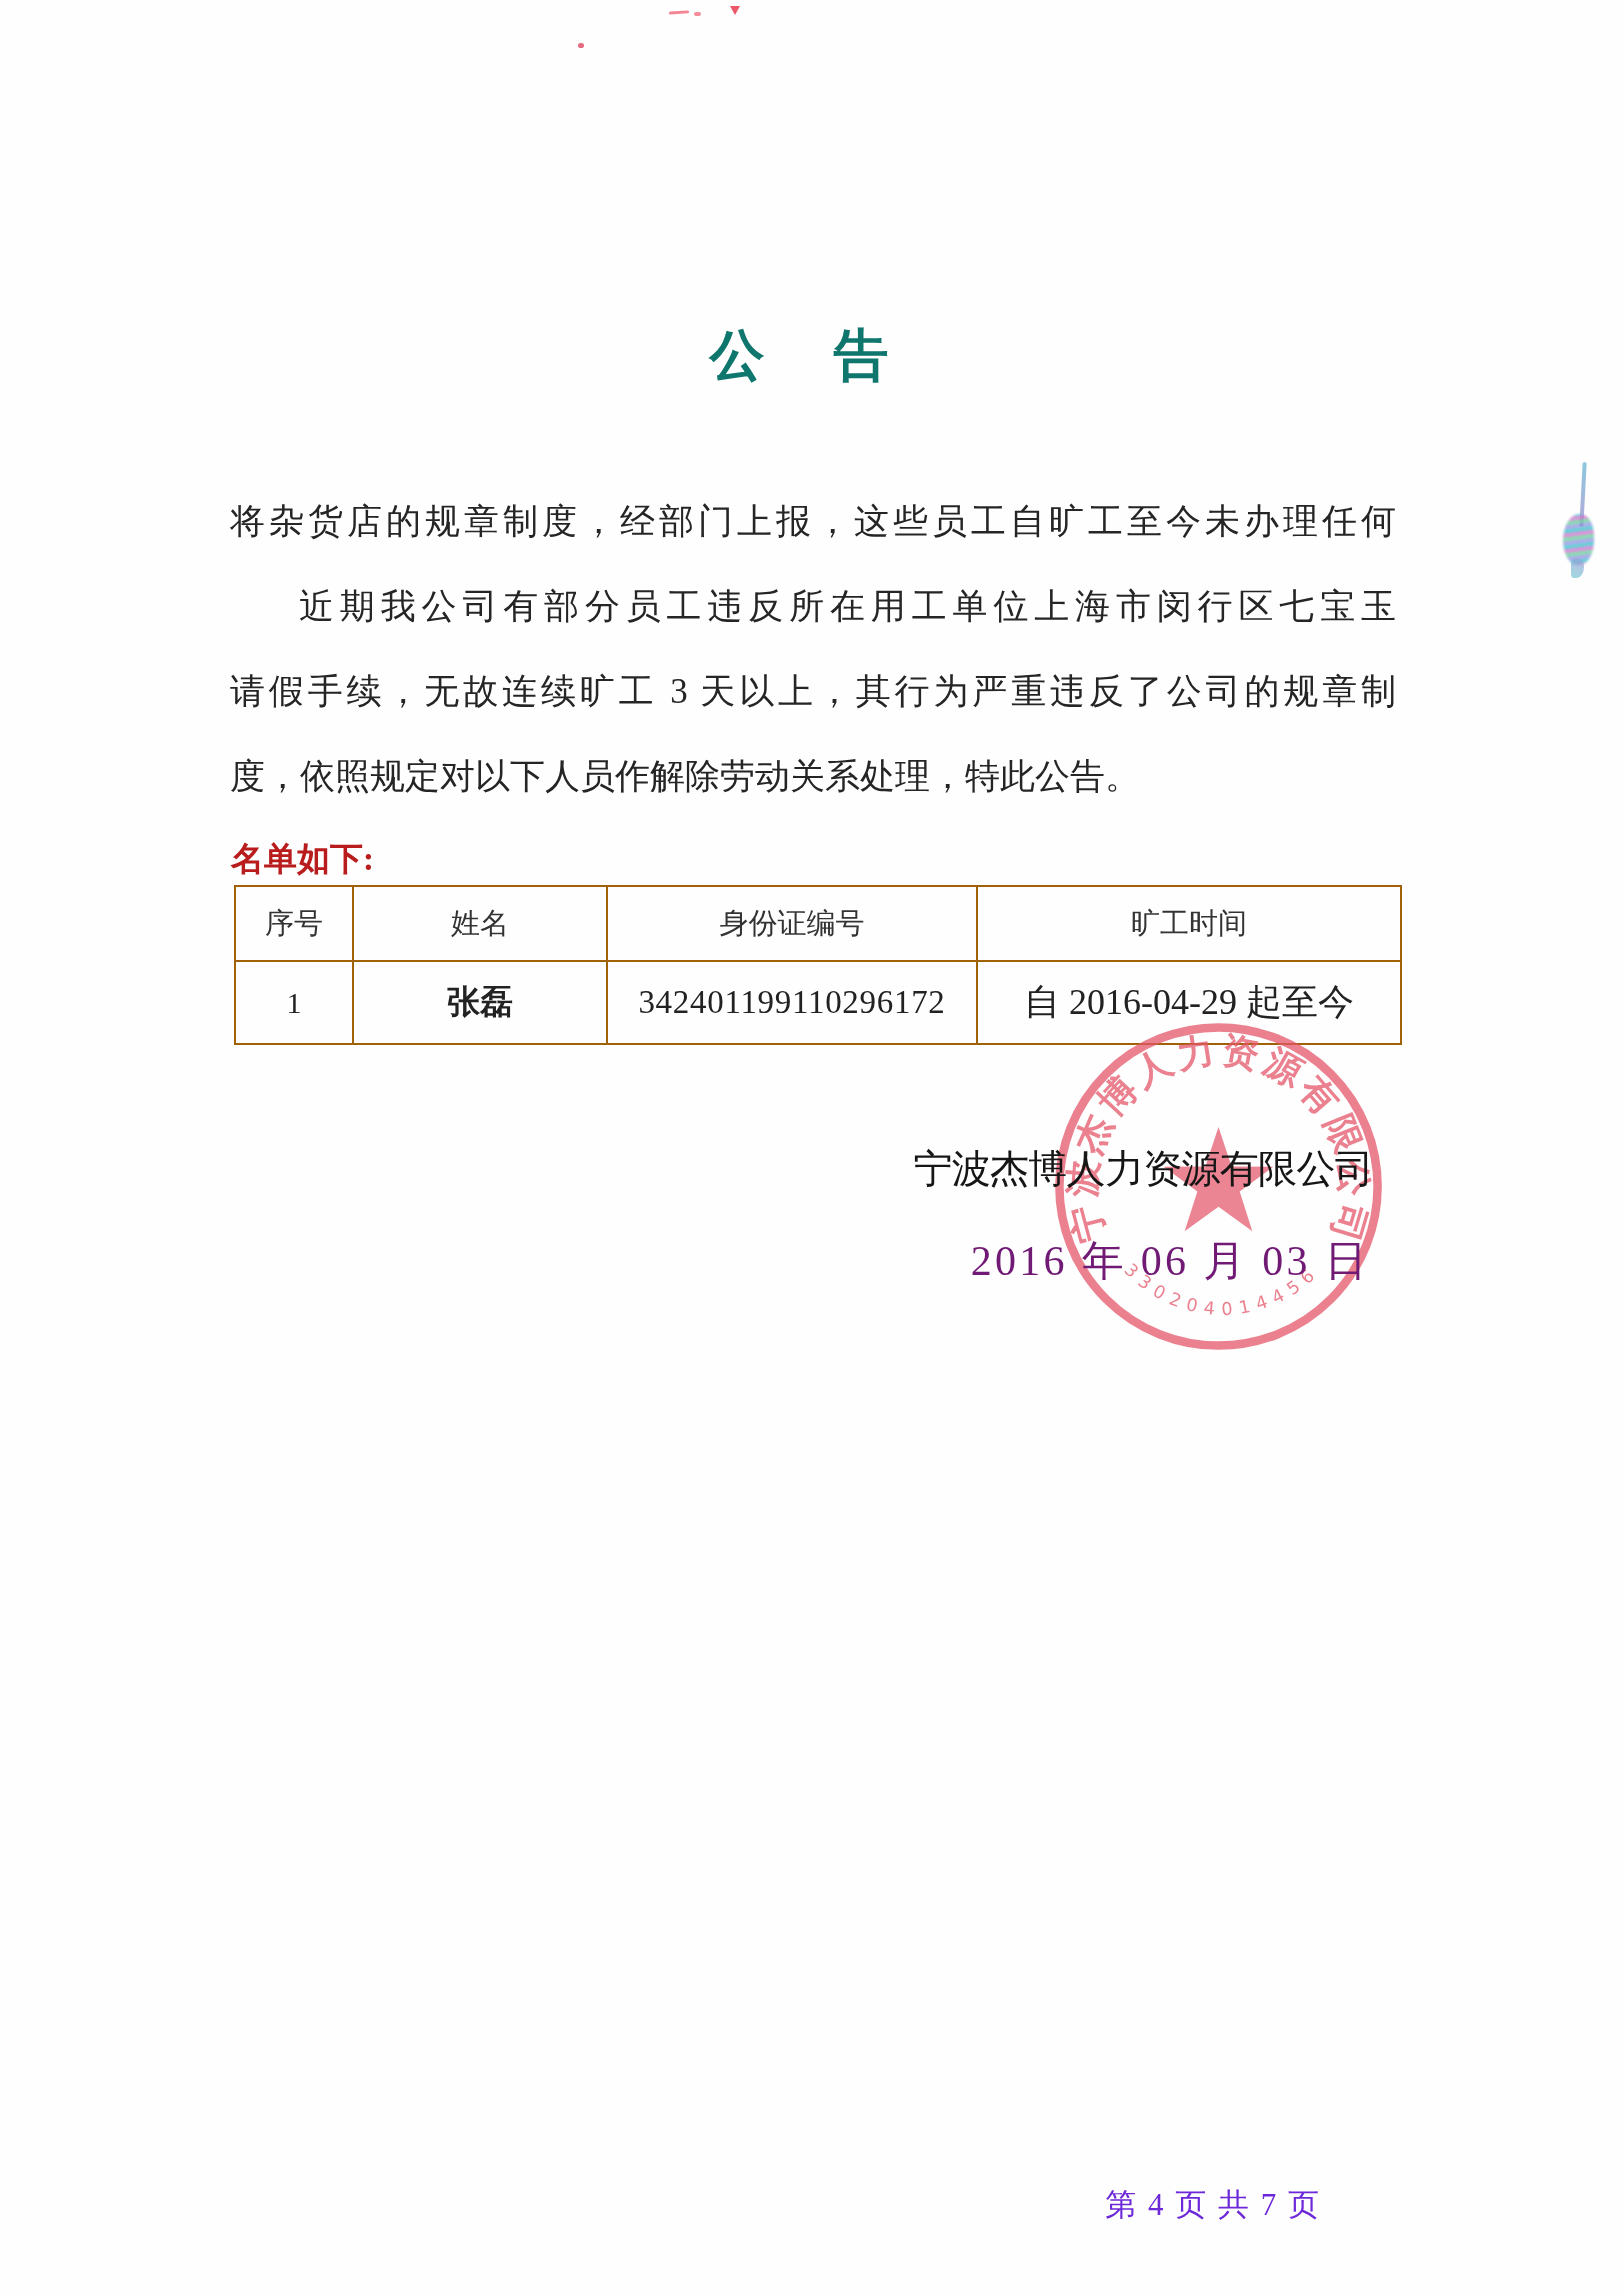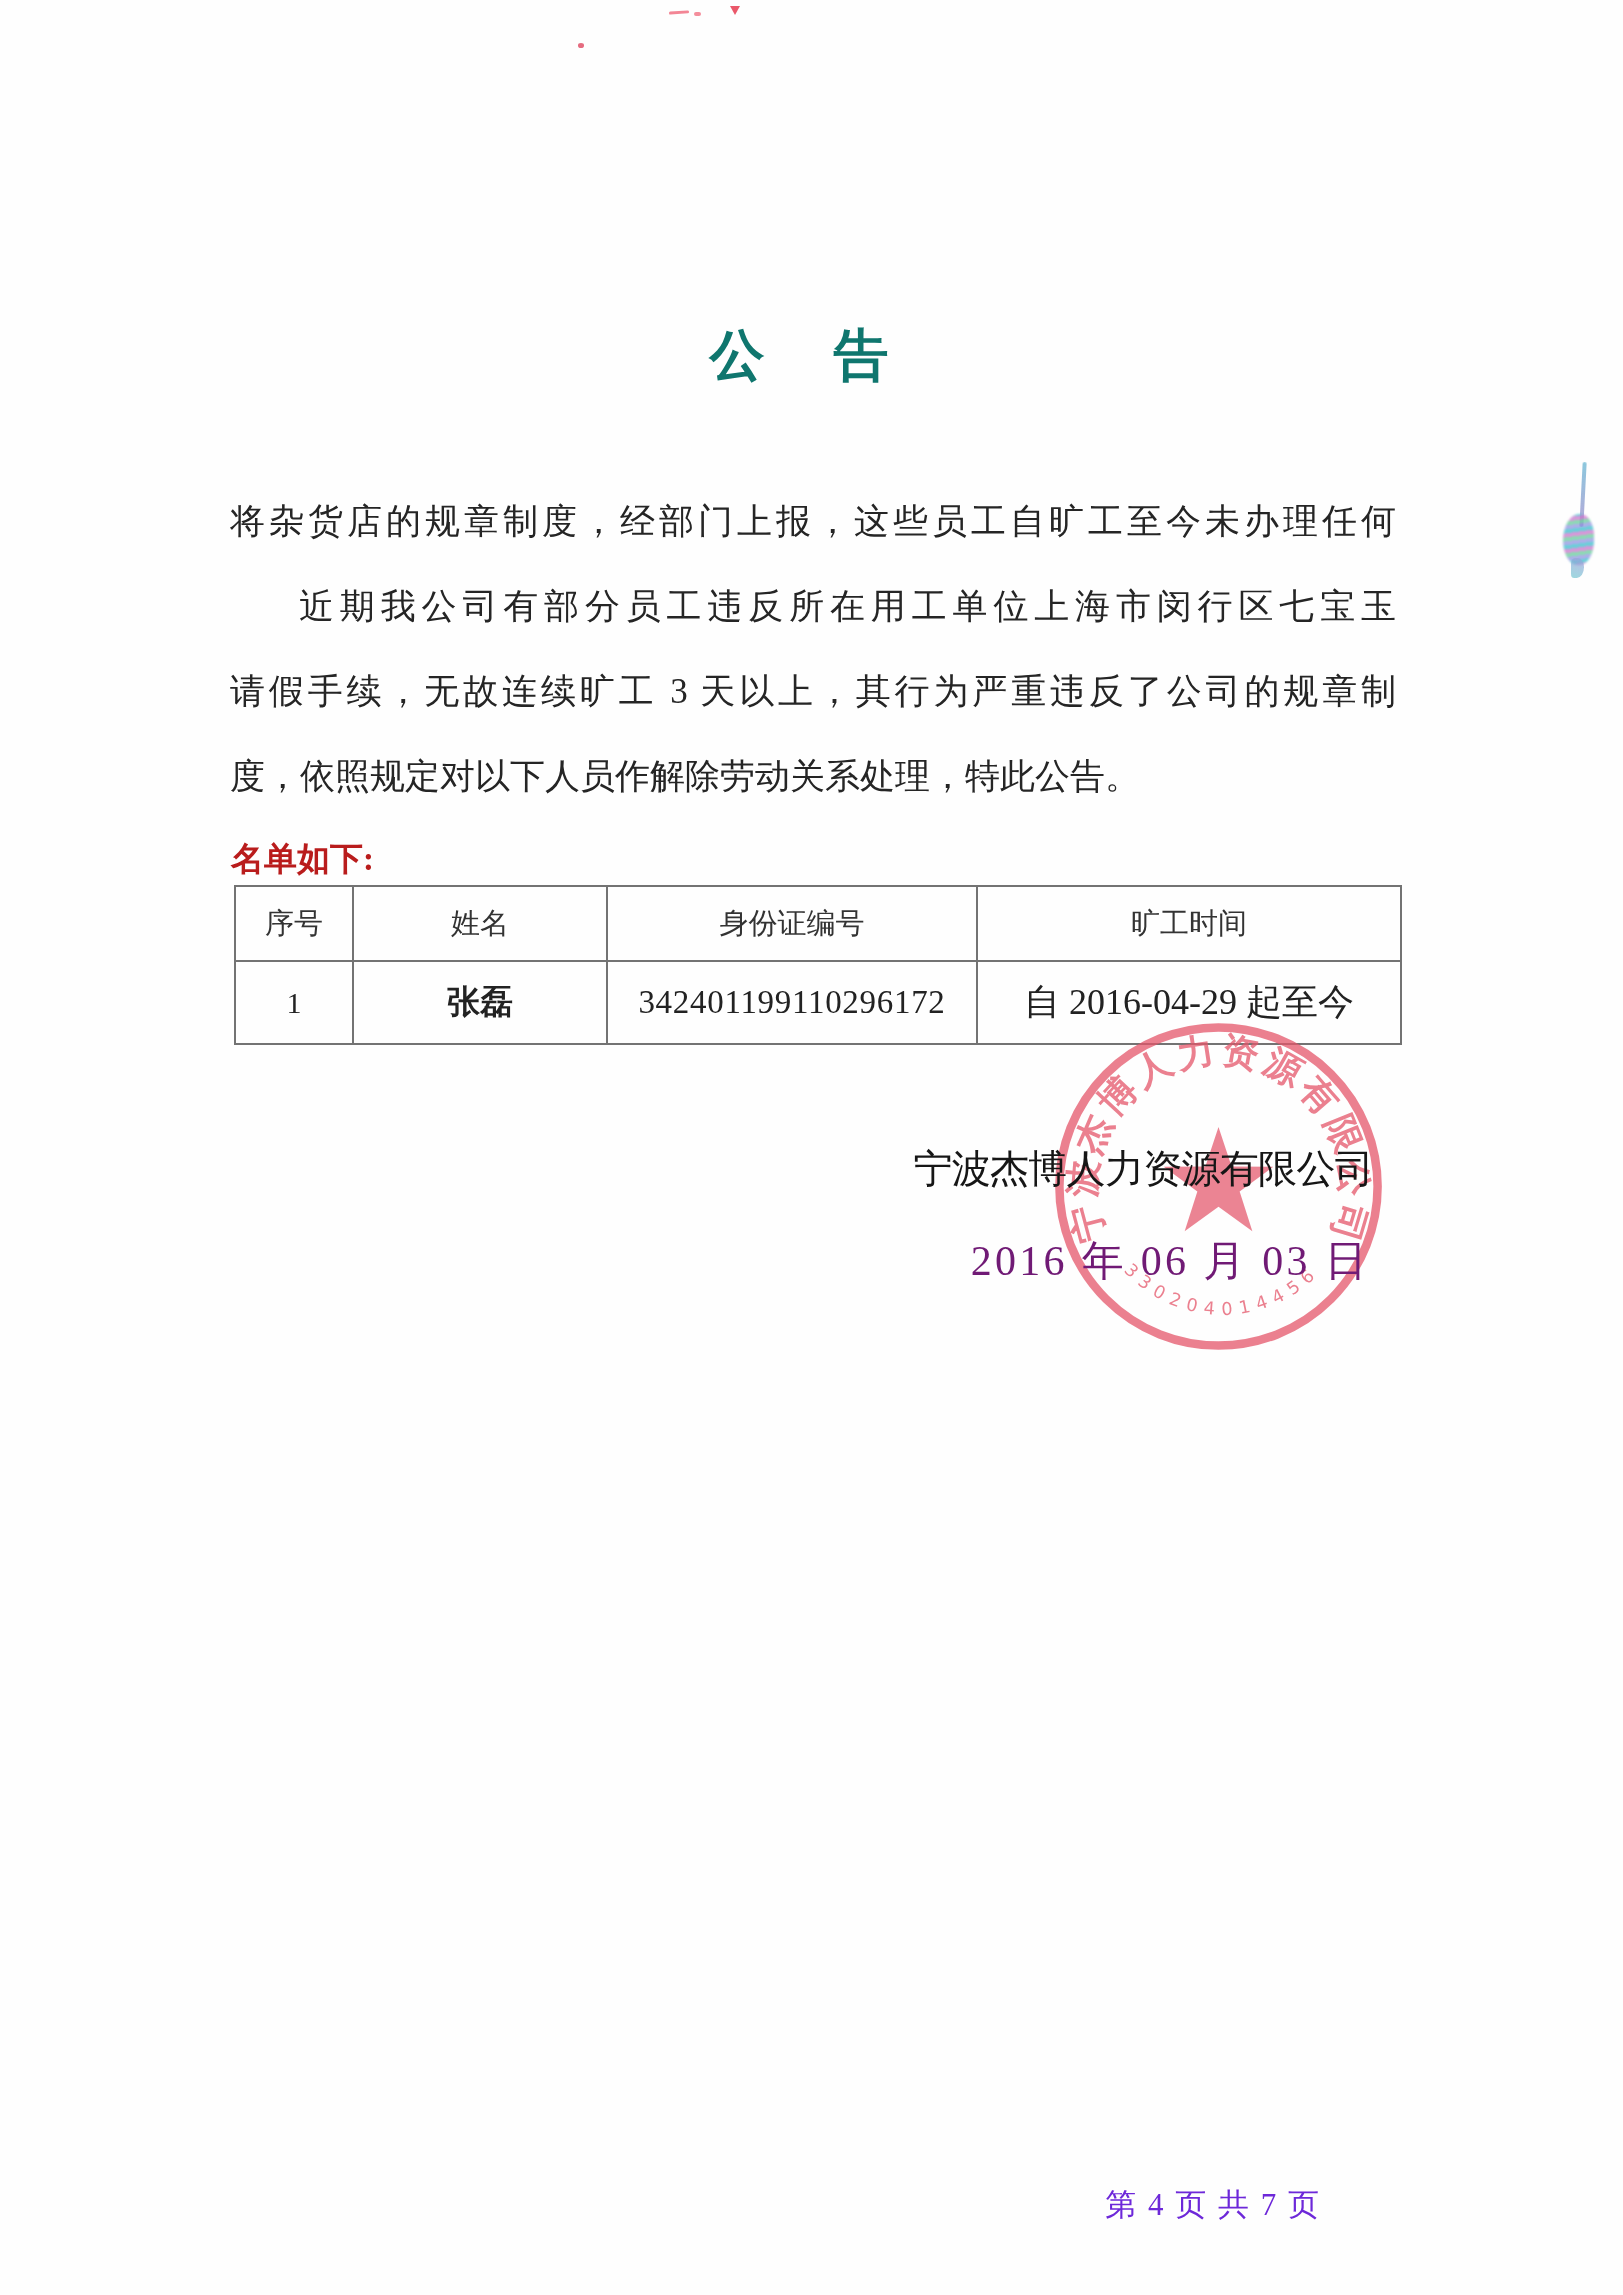--- a/index.html
+++ b/index.html
@@ -33,21 +33,21 @@
   .list-label{
     position:absolute;left:231px;top:837px;
     font-size:33px;font-weight:600;color:#b91c1c;
   }
   .roster{
     position:absolute;left:234px;top:885px;
     border-collapse:collapse;table-layout:fixed;
     width:1166px;
   }
   .roster td,.roster th{
-    border:2px solid #737373;
+    border:2px solid #a16207;
     text-align:center;vertical-align:middle;
     padding:0;overflow:hidden;
   }
   .roster thead th{height:73px;font-size:29px;font-weight:normal;color:#333;}
   .roster tbody td{height:81px;}
   .cell-index{font-size:30px;}
   .cell-name{font-size:33px;font-weight:bold;font-family:"DejaVu Sans","Liberation Sans",sans-serif;}
   .cell-id{font-size:33px;letter-spacing:0.7px;margin-left:36px;}
   .cell-absence{font-size:36px;font-weight:normal;}
   .stamp{

